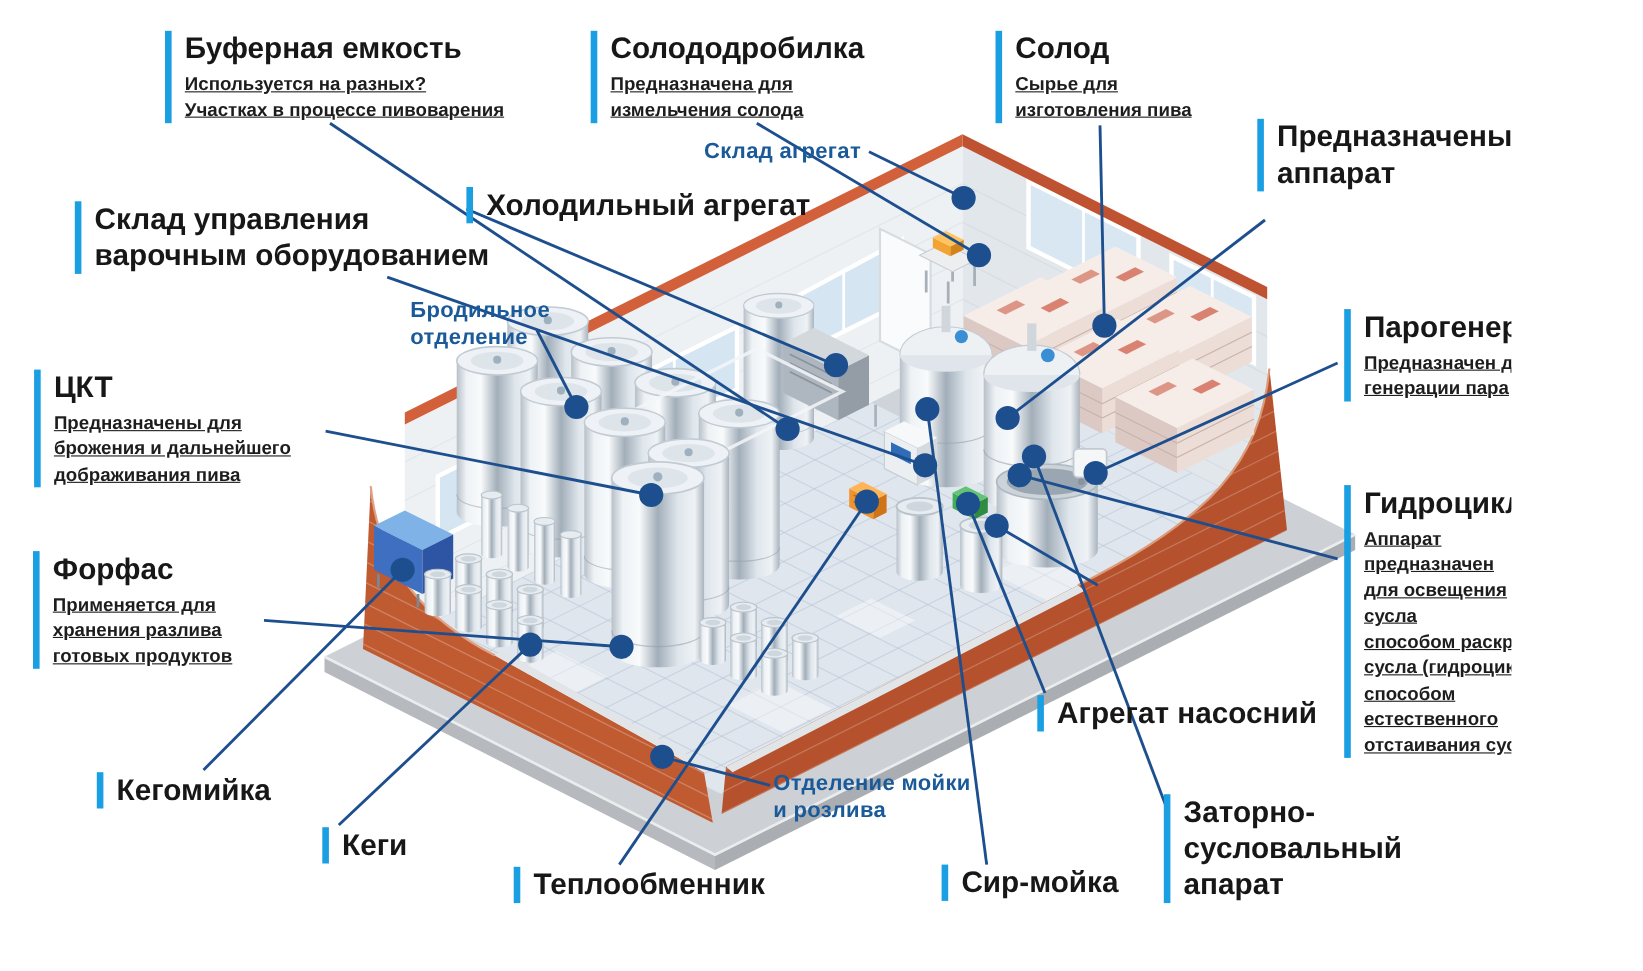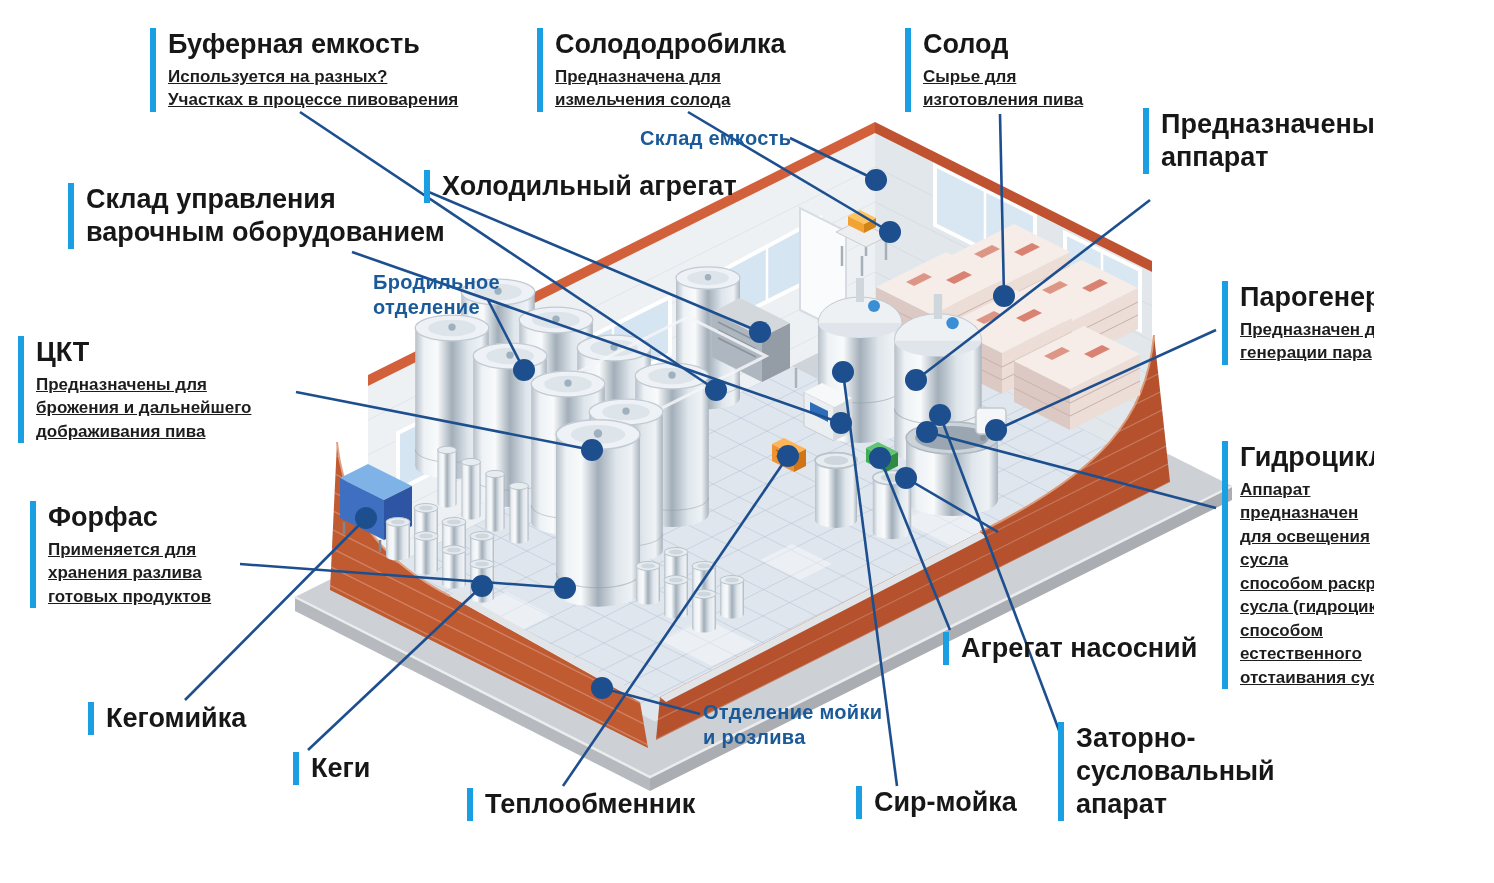--- a/index.html
+++ b/index.html
@@ -437,26 +437,26 @@
       </span>
   </div>
 
   <div class="co" style="left:424px;top:170px">
     <span class="bar"></span>
     <span class="tx">
         <span class="t">Холодильный агрегат</span>
       </span>
   </div>
 
-  <div class="room" style="left:640px;top:126px">Склад емкость</div>
+  <div class="room" style="left:640px;top:126px">Склад агрегат</div>
 
   <div class="room" style="left:373px;top:270px">Бродильное
 отделение</div>
 
-  <div class="co" style="left:18px;top:336px">
+  <div class="co" style="left:31px;top:336px">
     <span class="bar"></span>
     <span class="tx">
         <span class="t">ЦКТ</span>
     <span class="d">Предназначены для
 брожения и дальнейшего
 дображивания пива</span>
       </span>
   </div>
 
   <div class="co" style="left:1222px;top:281px">

